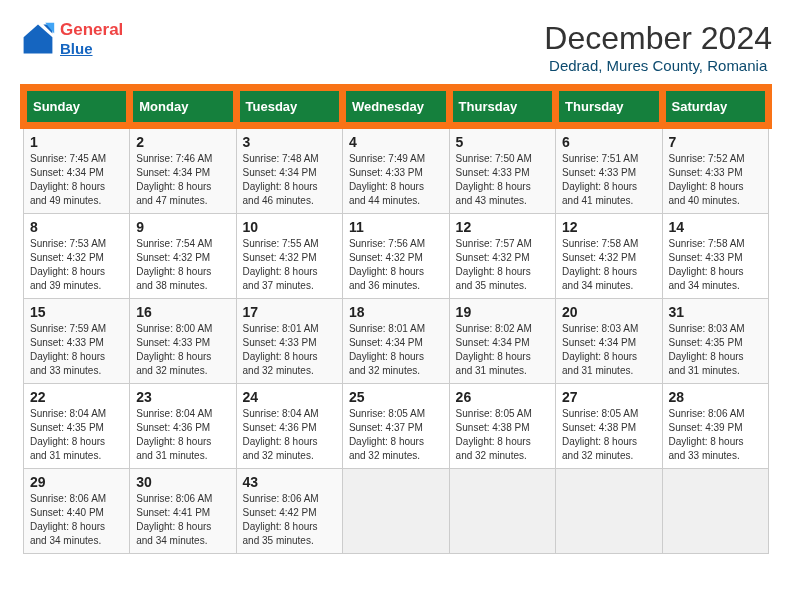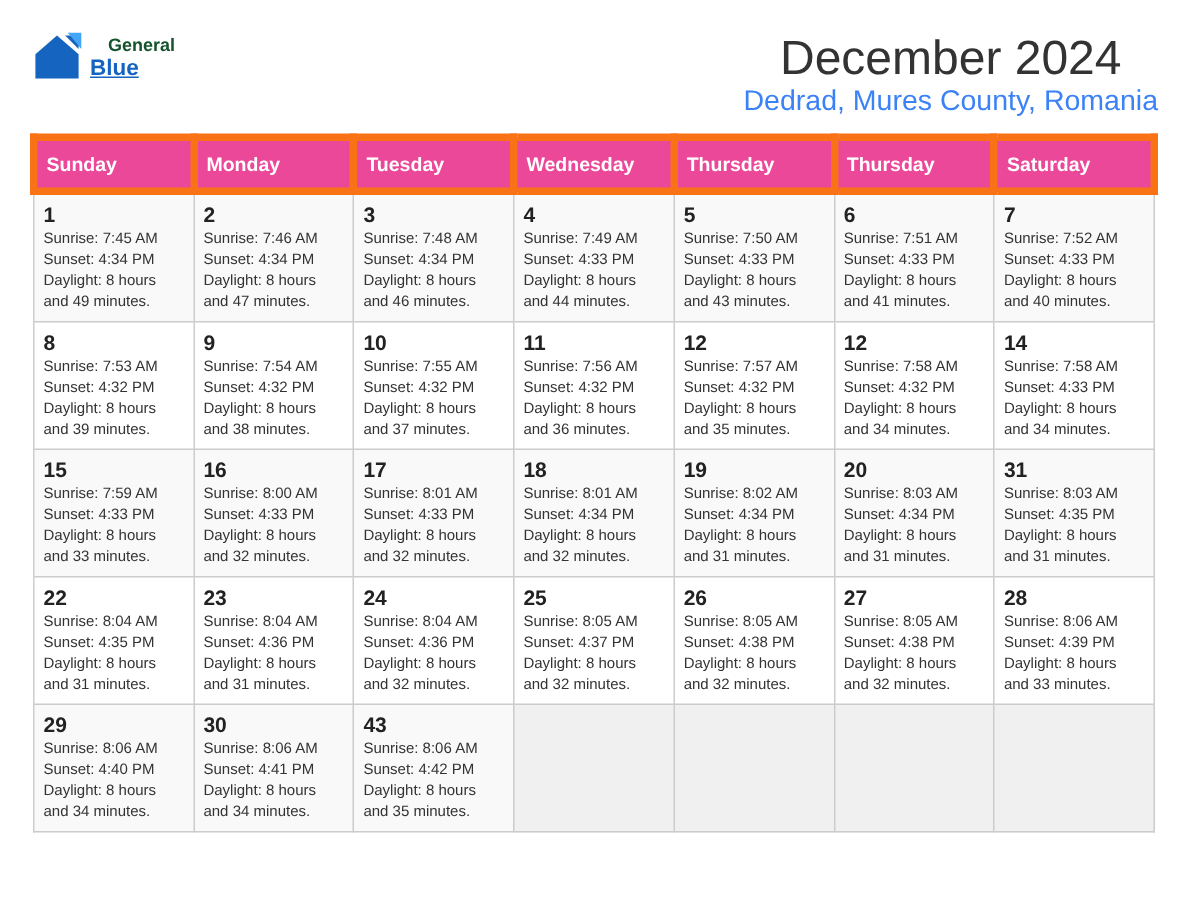--- a/index.html
+++ b/index.html
@@ -27,36 +27,36 @@
     }
     .title-block {
       text-align: center;
     }
     .month-title {
       font-size: 32px;
       font-weight: normal;
       color: #333;
     }
     .location {
-      font-size: 19px;
-      color: #3b82f6;
+      font-size: 15px;
+      color: #0c4a6e;
     }
     table {
       width: 100%;
       border-collapse: collapse;
       font-size: 11px;
     }
     thead tr th {
-      background-color: #ec4899;
+      background-color: #15803d;
       color: #fff;
       font-size: 13px;
       font-weight: bold;
       padding: 8px 6px;
       text-align: left;
-      border: 5px solid #f97316;
+      border: 7px solid #f97316;
     }
     tbody tr td {
       border: 1px solid #ccc;
       vertical-align: top;
       padding: 5px 6px;
       width: 107px;
       min-height: 80px;
       background: #fff;
     }
     tbody tr:nth-child(odd) td {
@@ -82,21 +82,21 @@
 <body>
 
 <div class="header">
   <div class="logo">
     <svg class="logo-icon" viewBox="0 0 40 40">
       <polygon points="20,4 36,18 36,36 4,36 4,18" fill="#1565c0"></polygon>
       <polygon points="26,4 36,14 36,4" fill="#1565c0"></polygon>
       <polygon points="28,2 38,2 38,14" fill="#42a5f5"></polygon>
     </svg>
     <div>
-      <div style="font-size:12px;font-weight:bold;color:#14532d;margin-left:12px;">General</div>
+      <div style="font-size:17px;font-weight:bold;color:#ef4444;">General</div>
       <div style="font-size:15px;font-weight:bold;color:#1565c0;text-decoration:underline;">Blue</div>
     </div>
   </div>
   <div class="title-block">
     <div class="month-title">December 2024</div>
     <div class="location">Dedrad, Mures County, Romania</div>
   </div>
 </div>
 
 <table>

